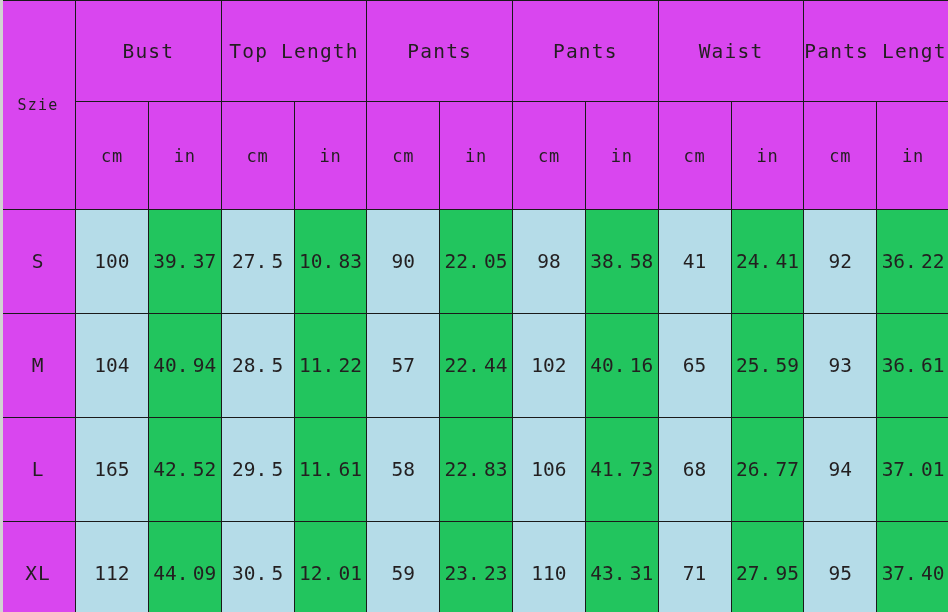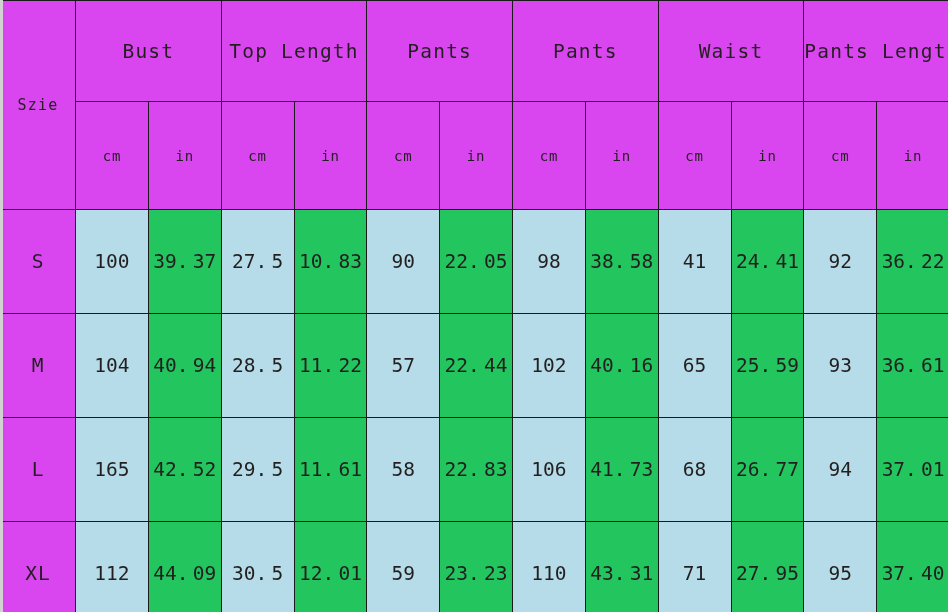--- a/index.html
+++ b/index.html
@@ -62,21 +62,21 @@
   .blue   { background: #b5dce8; margin-left: 41px; }
   .orange { background: #22c55e; }
 
   .group-head {
     height: 100px;
     font-size: 19.5px;
     letter-spacing: 1.2px;
   }
   .unit-head {
     height: 107px;
-    font-size: 14px;
+    font-size: 17px;
     letter-spacing: 0.8px;
   }
   .size-head {
     font-size: 15px;
     letter-spacing: 1.2px;
   }
   .data-row td {
     height: 103px;
     font-size: 19.5px;
   }

